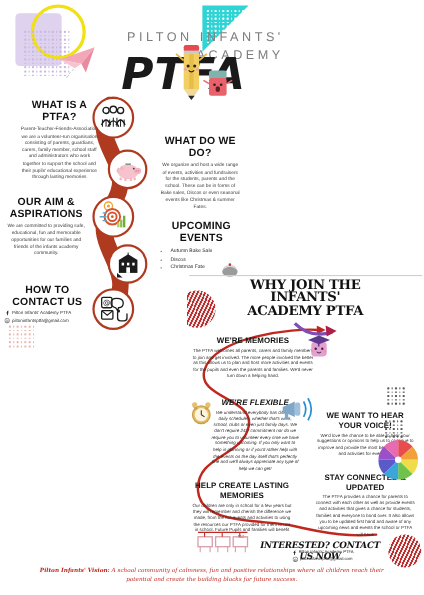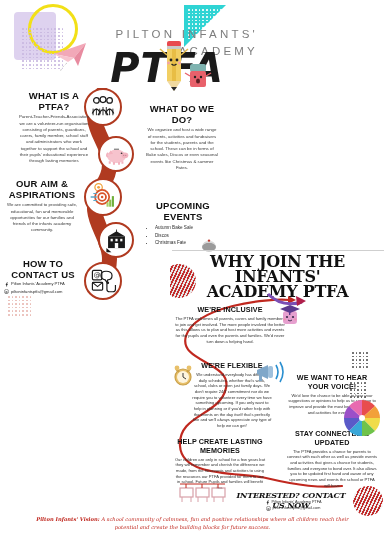--- a/index.html
+++ b/index.html
@@ -72,38 +72,38 @@
   .blk p {
     font-size:4.4px; color:#3a3a3a; text-align:center; line-height:1.42;
     margin-top:2px;
   }
   .blk ul { margin-top:2px; padding-left:9px; }
   .blk li { font-size:4.6px; color:#2d2d2d; line-height:1.55; text-align:left; }
 
   #b-what   { left:18px;  top:90px;  width:72px; }
   #b-aim    { left:6px;  top:178px; width:72px; }
   #b-contact{ left:4px;  top:258px; width:78px; }
-  #b-do     { left:146px; top:103px; width:72px; }
+  #b-do     { left:146px; top:123px; width:72px; }
   #b-events { left:146px; top:200px; width:74px; }
 
   .contact-line {
     display:flex; align-items:center; gap:2px; justify-content:flex-start;
     font-size:4.1px; color:#2b2b2b; line-height:1.5; margin-top:1px;
   }
   .ci { width:5px; height:5px; flex:0 0 5px; }
 
   
   #right-panel {
     position:absolute; left:170px; top:252px; width:215px; height:268px;
     overflow:hidden;
   }
   .panel-title {
     position:absolute; left:0; top:2px; width:215px; text-align:center;
     font-family:"DejaVu Serif", serif; font-weight:bold;
-    font-size:16px; line-height:0.95; color:#111;
+    font-size:12px; line-height:0.95; color:#111;
     letter-spacing:-0.3px;
   }
   .redblob {
     position:absolute; left:-8px; top:12px; width:34px; height:34px;
     border-radius:50%;
     background:repeating-linear-gradient(115deg,#c32d2d 0 1.6px,#e8e8e8 1.6px 3.2px);
   }
   .redblob2 {
     position:absolute; right:2px; bottom:4px; width:30px; height:30px;
     border-radius:50%;
@@ -115,21 +115,21 @@
   .rblk h4 {
     font-size:7.2px; font-weight:bold; color:#111; text-align:center;
     line-height:1.2; letter-spacing:.1px;
   }
   .rblk p {
     font-size:4.1px; color:#2f2f2f; line-height:1.38; text-align:center;
     margin-top:1.5px;
   }
   #r-incl   { left:4px;   top:54px;  width:112px; }
   #r-skills { left:128px; top:54px;  width:72px;  }
-  #r-flex   { left:22px;  top:110px; width:80px;  }
+  #r-flex   { left:22px;  top:110px; width:80px;font-style:italic;  }
   #r-voice  { left:116px; top:122px; width:92px;  }
   #r-memories{left:4px;   top:186px; width:92px;  }
   #r-stay   { left:116px; top:178px; width:92px;  }
 
   .cta {
     position:absolute; left:60px; top:238px; width:122px; text-align:center;
     font-family:"DejaVu Serif", serif; font-weight:bold; font-size:8px;
     color:#111; letter-spacing:-.2px;font-style:italic;
   }
   .cta-lines { position:absolute; left:64px; top:248px; width:118px; }
@@ -625,21 +625,21 @@
                C 130 190, 150 192, 172 190" stroke="#c0281f" stroke-width="2.2" fill="none" stroke-linecap="round"></path>
       <path d="M118 0 l8 4 l-8 4 z" fill="#c0281f"></path>
     </svg>
 
     <svg style="position:absolute; left:96px; top:38px; width:44px; height:22px;" viewBox="0 0 44 22">
       <path d="M2 4 q14 14 34 8" stroke="#7b4fb5" stroke-width="3" fill="none"></path>
       <path d="M30 6 l10 5 l-9 5 z" fill="#b01f4a"></path>
     </svg>
 
     <div class="rblk" id="r-incl">
-      <h4>WE'RE INCLUSIVE</h4>
+      <h4>WE'RE MEMORIES</h4>
       <p>The PTFA welcomes all parents, carers and family members to join and get involved. The more people involved the better as this allows us to plan and host more activities and events for the pupils and even the parents and families. We'd never turn down a helping hand.</p>
     </div>
 
 
     <svg style="position:absolute; left:108px; top:50px; width:24px; height:26px;" viewBox="0 0 24 26">
       <rect x="5" y="9" width="14" height="13" rx="3" fill="#e6a0cf"></rect>
       <path d="M2 7 L12 3 L22 7 L12 11 Z" fill="#5c3a8e"></path>
       <rect x="11" y="7" width="1.4" height="6" fill="#5c3a8e"></rect>
       <circle cx="9" cy="15" r="1.1" fill="#3a2a4a"></circle>
       <circle cx="15" cy="15" r="1.1" fill="#3a2a4a"></circle>

